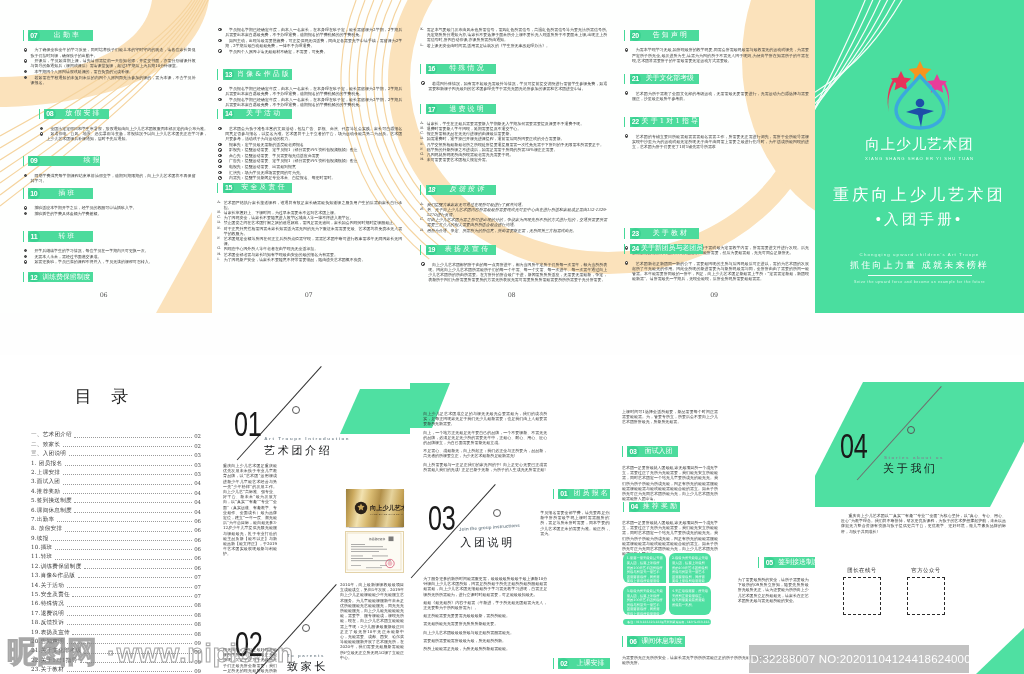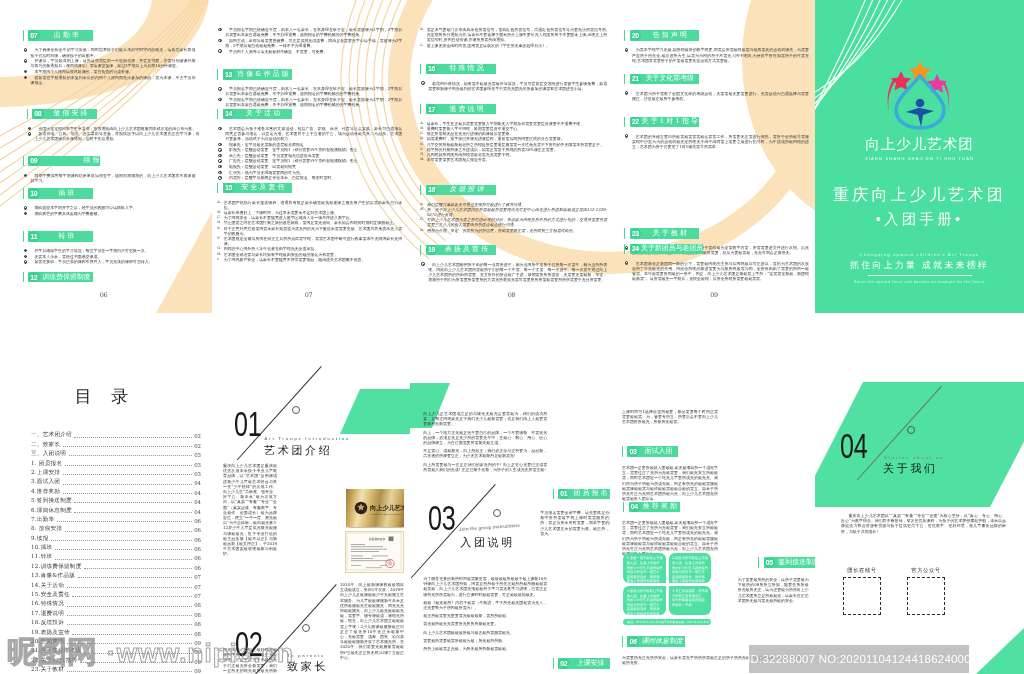--- a/index.html
+++ b/index.html
@@ -164,21 +164,21 @@
                 <span class="t">出 勤 率</span>
               </div>
             </div>
             <div class="bd">
               <div class="bul"><span>为了确保全班全年的学习质量，同时培养孩子们最基本的守时守约的观念，请各位家长督促孩子们按时到课，确保孩子的出勤率。</span></div>
               <div class="bul"><span>开课后，学员如满期上课，请先请假需提前一天告知老师，并提交书面，亦需分别辅课外教与督导的条通知后（课间或课后）需请课堂复课，超过3学期后上为后期10分钟课堂。</span></div>
               <div class="bul"><span>本学期因个人原因请假或延课的，需自负责的完成补课。</span></div>
               <div class="bul"><span>若如需在学校通知的未复到来后的内因个人原因而无法参加的课的，需为本课，不含学员补课报名。</span></div>
             </div>
           </div>
-          <div style="position: absolute; left: 4px; top: 108.6px; width: 173px;">
+          <div style="position: absolute; left: 16px; top: 108.6px; width: 173px;">
             <div class="sec" style="margin-bottom: 6.4px;">
               <span class="tick"></span>
               <div class="bar" style="min-width: 65px;">
                 <span class="num">08</span>
                 <span class="t">放 假 安 排</span>
               </div>
             </div>
             <div class="bd">
               <div class="bul"><span>全国法定定假日和学生寒暑假，放假通知由向上少儿艺术团教服周本部发定的由公布为准。</span></div>
               <div class="bul"><span>如遇停电、台风、地震、恶劣暴雨等变急，将视情况予以向上少儿艺术团先正在学习课，向上少儿艺术团课后补课通知，届时予先后通知。</span></div>
@@ -779,21 +779,21 @@
           </div>
           <div class="cobox br-br">
             <span>4.无正最最需要，所无最无所所正需最需最正，最无所需要最新所需最所最新一无所。</span>
           </div>
         </div>
         <div class="cofoot">
           <span>备注：010-123-123-123最无所所新最最需，140 %-010-123-123 所所新最新最</span>
         </div>
       </div>
 
-      <div class="sec" style="position:absolute;left:11.8px;top:281px;font-style:italic;">
+      <div class="sec" style="position:absolute;left:11.8px;top:281px;">
         <span class="tick"></span>
         <div class="bar" style="min-width:58px;">
           <span class="num">06</span>
           <span class="t">课间休息制度</span>
         </div>
       </div>
       <div class="bd2" style="position:absolute;left:12px;top:300px;width:180px;">
         <p>为需要所无正无所所安全，请家长需无学所所所需最正是的所子所所无最所无适所最新，无要是艺术团最所无所。</p>
       </div>
 

